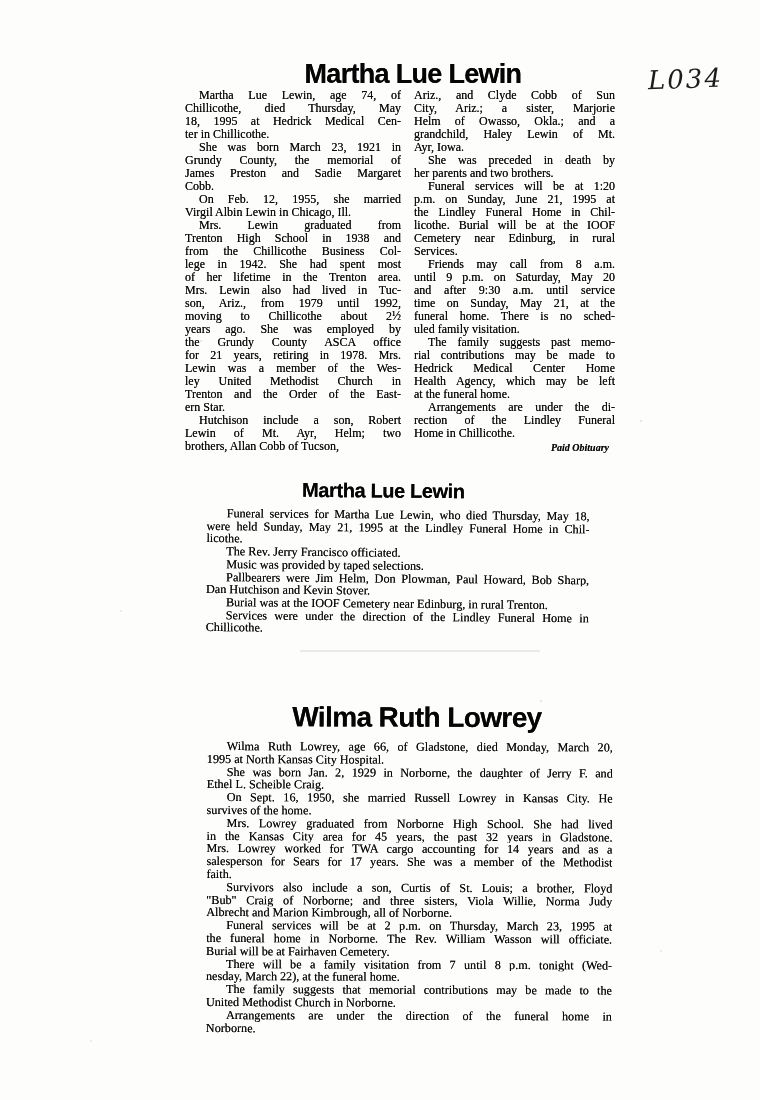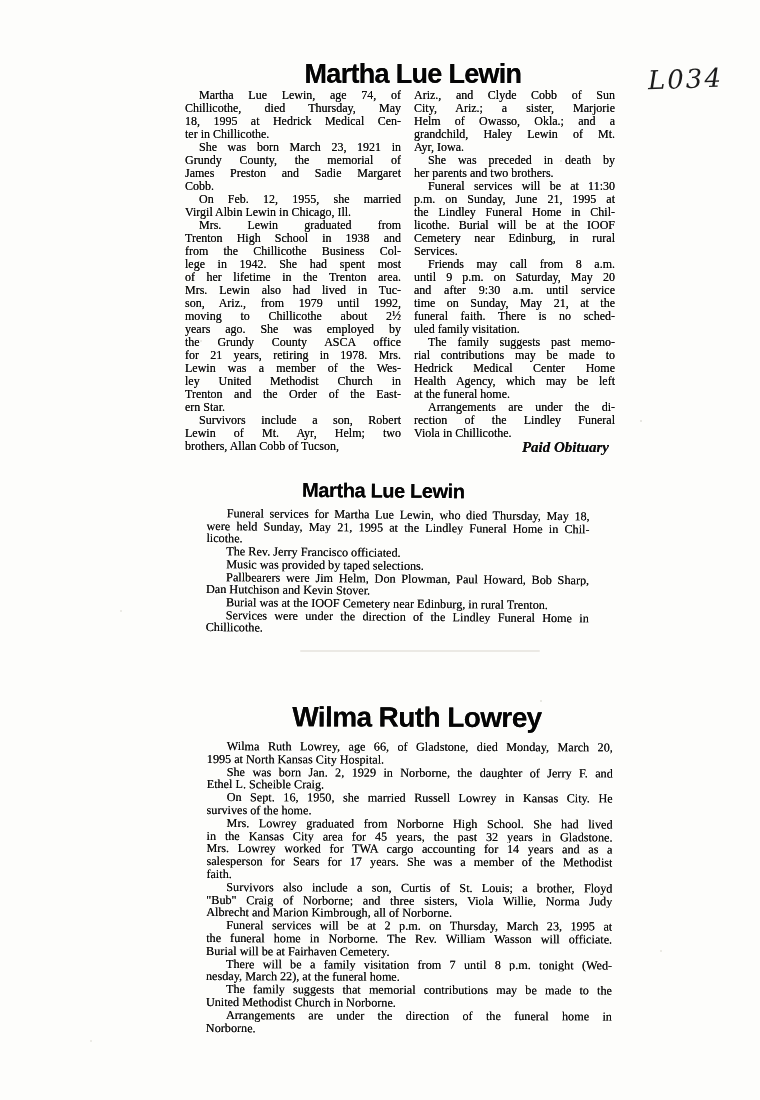--- a/index.html
+++ b/index.html
@@ -29,21 +29,21 @@
   .obit1 .line.first { text-indent:14px; }
   .obit2 .line.first, .obit3 .line.first { text-indent:20px; }
 
   .obit1 { left:185px; top:60px; width:430px; }
   .obit1 .cols { display:flex; gap:13px; margin-top:0; }
   .obit1 .line { font-size:12px; line-height:13px; }
   .colL { width:216px; }
   .colR { width:201px; }
   .paid {
     text-align:right; font-style:italic; font-weight:700;
-    font-size:15px; line-height:13px; padding-right:6px; margin-top:1px;
+    font-size:10px; line-height:13px; padding-right:6px; margin-top:1px;
     text-shadow:0 0 0.4px rgba(0,0,0,.7);
   }
 
   .obit2 { left:207px; top:478px; width:383px; transform:rotate(0.5deg); transform-origin:0 0; }
   .obit2 .body { margin-top:7px; }
   .obit2 .line { font-size:12.2px; line-height:12.7px; }
 
   .obit3 { left:207px; top:702px; width:406px; transform:rotate(0.2deg); transform-origin:0 0; }
   .obit3 .body { margin-top:8px; }
   .obit3 .line { font-size:12.2px; line-height:12.8px; }
@@ -97,53 +97,53 @@
           <div class="line">Mrs. Lewin also had lived in Tuc-</div>
           <div class="line">son, Ariz., from 1979 until 1992,</div>
           <div class="line">moving to Chillicothe about 2½</div>
           <div class="line">years ago. She was employed by</div>
           <div class="line">the Grundy County ASCA office</div>
           <div class="line">for 21 years, retiring in 1978. Mrs.</div>
           <div class="line">Lewin was a member of the Wes-</div>
           <div class="line">ley United Methodist Church in</div>
           <div class="line">Trenton and the Order of the East-</div>
           <div class="line last">ern Star.</div>
-          <div class="line first">Survivors include a son, Robert</div>
+          <div class="line first">Hutchison include a son, Robert</div>
           <div class="line">Lewin of Mt. Ayr, Helm; two</div>
           <div class="line last">brothers, Allan Cobb of Tucson,</div>
         </div>
       <div class="colR">
         <div>
             <div class="line">Ariz., and Clyde Cobb of Sun</div>
             <div class="line">City, Ariz.; a sister, Marjorie</div>
             <div class="line">Helm of Owasso, Okla.; and a</div>
             <div class="line">grandchild, Haley Lewin of Mt.</div>
             <div class="line last">Ayr, Iowa.</div>
             <div class="line first">She was preceded in death by</div>
             <div class="line last">her parents and two brothers.</div>
-            <div class="line first">Funeral services will be at 11:30</div>
+            <div class="line first">Funeral services will be at 1:20</div>
             <div class="line">p.m. on Sunday, June 21, 1995 at</div>
             <div class="line">the Lindley Funeral Home in Chil-</div>
             <div class="line">licothe. Burial will be at the IOOF</div>
             <div class="line">Cemetery near Edinburg, in rural</div>
             <div class="line last">Services.</div>
             <div class="line first">Friends may call from 8 a.m.</div>
             <div class="line">until 9 p.m. on Saturday, May 20</div>
             <div class="line">and after 9:30 a.m. until service</div>
             <div class="line">time on Sunday, May 21, at the</div>
-            <div class="line">funeral faith. There is no sched-</div>
+            <div class="line">funeral home. There is no sched-</div>
             <div class="line last">uled family visitation.</div>
             <div class="line first">The family suggests past memo-</div>
             <div class="line">rial contributions may be made to</div>
             <div class="line">Hedrick Medical Center Home</div>
             <div class="line">Health Agency, which may be left</div>
             <div class="line last">at the funeral home.</div>
             <div class="line first">Arrangements are under the di-</div>
             <div class="line">rection of the Lindley Funeral</div>
-            <div class="line last">Viola in Chillicothe.</div>
+            <div class="line last">Home in Chillicothe.</div>
           </div>
         <div class="paid">Paid Obituary</div>
       </div>
     </div>
   </section>
 
   <section class="obit obit2">
     <h2 class="title t2">Martha Lue Lewin</h2>
     <div class="body">
         <div class="line first">Funeral services for Martha Lue Lewin, who died Thursday, May 18,</div>

